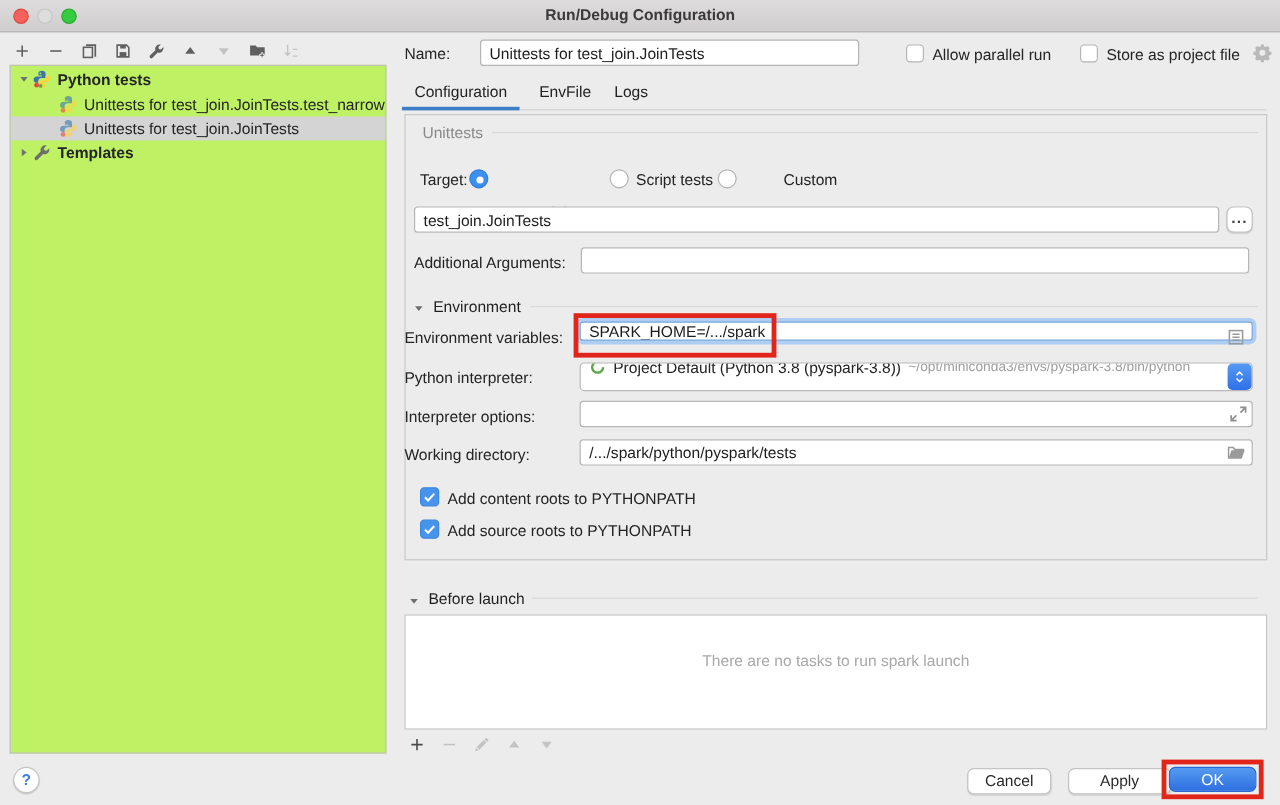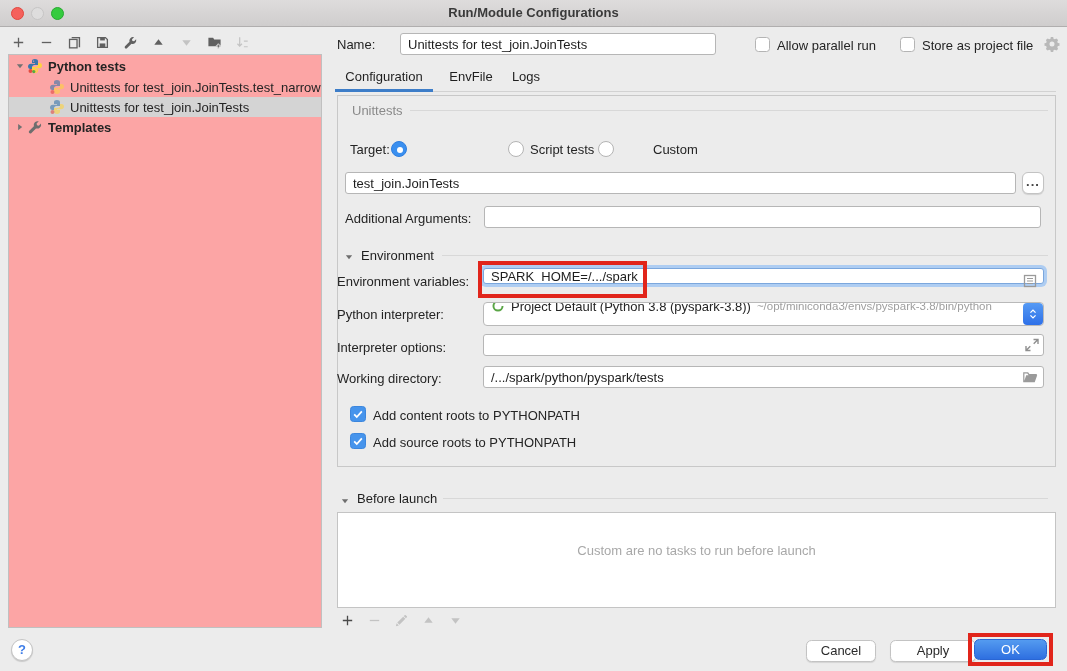--- a/index.html
+++ b/index.html
@@ -16,21 +16,21 @@
   .light.green { left:51px; background:#35cb3f; border:1px solid #27a930; }
 
   
   .side-toolbar { position:absolute; left:10px; top:31px; height:22px; display:flex; gap:11px; align-items:center; }
   .tb-icon { width:17px; height:17px; display:flex; align-items:center; justify-content:center; color:#606060; }
   .tb-icon svg { width:15px; height:15px; }
   .tb-icon.disabled { color:#c3c3c3; }
 
   
   .tree-panel { position:absolute; left:8px; top:54px; width:314px; height:574px;
-    background:#fca5a5; border:1px solid #c0c0c0; overflow:hidden; }
+    background:#bef264; border:1px solid #c0c0c0; overflow:hidden; }
   .tree-row { position:absolute; left:0; width:100%; height:20px; display:flex; align-items:center; white-space:nowrap; overflow:hidden; }
   .tree-row .twisty { width:12px; margin-left:6px; color:#727272; flex:0 0 auto; }
   .tree-row .twisty svg { width:10px; height:10px; }
   .tree-row .node-icon { width:16px; height:16px; margin-right:5px; flex:0 0 auto; }
   .tree-row .node-icon svg { width:16px; height:16px; }
   .tree-row.selected { background:#d4d4d4; }
   .lbl-bold { font-weight:700; }
   .fade { opacity:.6; }
   .label { position:absolute; color:#242424; }
   .field { position:absolute; background:#fff; border:1px solid #b6b6b6; border-radius:3px;
@@ -97,21 +97,21 @@
 </style>
 </head>
 <body>
 
 <div class="window">
 
   <div class="titlebar">
     <div class="light red"></div>
     <div class="light gray"></div>
     <div class="light green"></div>
-    <div class="title">Run/Module Configurations</div>
+    <div class="title">Run/Debug Configuration</div>
   </div>
 
   <div class="side-toolbar">
     <span class="tb-icon">
         <svg viewBox="0 0 16 16">
           <path fill="currentColor" d="M7.3 3h1.4v4.3H13v1.4H8.7V13H7.3V8.7H3V7.3h4.3z"></path>
         </svg>
       </span>
     <span class="tb-icon">
         <svg viewBox="0 0 16 16">
@@ -296,21 +296,21 @@
       </svg></div>
   <div class="label" style="left:373px; top:435px;">Add source roots to PYTHONPATH</div>
 
   <span class="section-twisty" style="left:340px; top:494px;"><svg viewBox="0 0 16 16">
         <path fill="currentColor" d="M3 5h10L8 11.5z"></path>
       </svg></span>
   <div class="section-label" style="left:357px; top:491px;">Before launch</div>
   <div class="hline" style="left:443px; top:498px; width:605px; background:#d8d8d8;"></div>
 
   <div class="bl-box">
-    <div class="bl-empty">Custom are no tasks to run before launch</div>
+    <div class="bl-empty">There are no tasks to run spark launch</div>
   </div>
   <div class="bl-toolbar">
     <span class="tb-icon" style="color:#4a4a4a">
         <svg viewBox="0 0 16 16">
           <path fill="currentColor" d="M7.3 3h1.4v4.3H13v1.4H8.7V13H7.3V8.7H3V7.3h4.3z"></path>
         </svg>
       </span>
     <span class="tb-icon disabled">
         <svg viewBox="0 0 16 16">
           <rect x="3" y="7.3" width="10" height="1.4" fill="currentColor"></rect>

